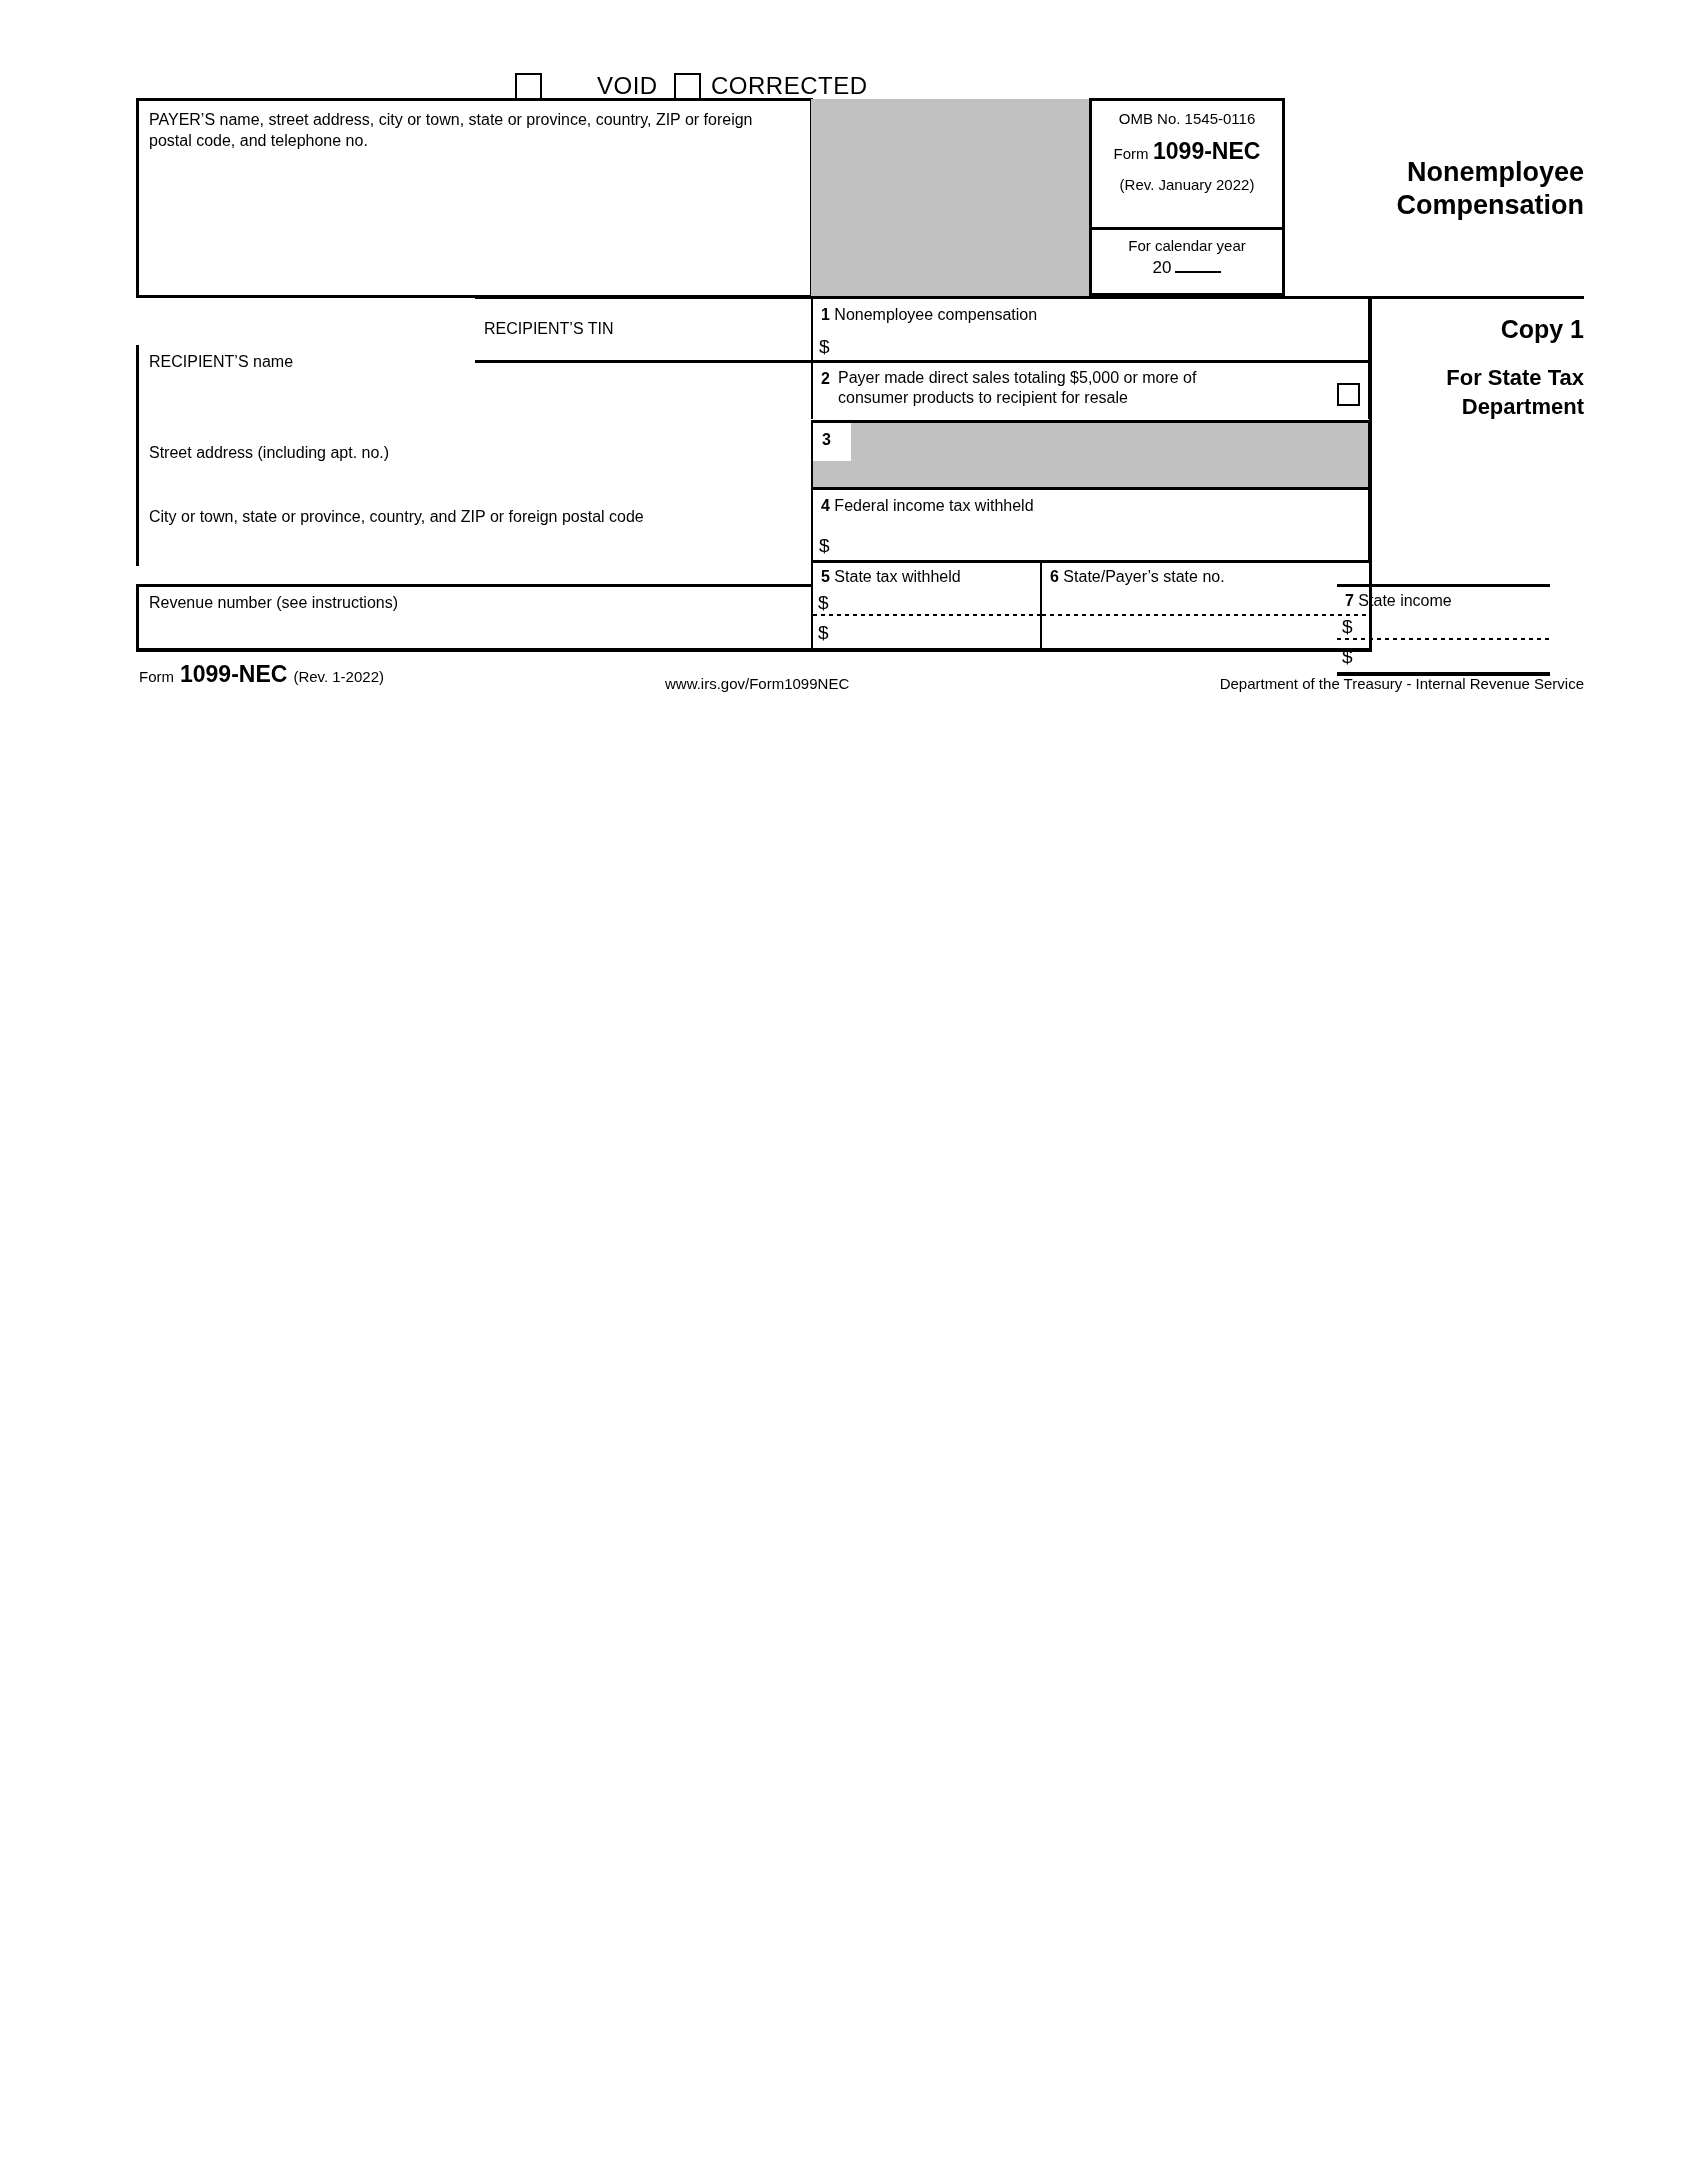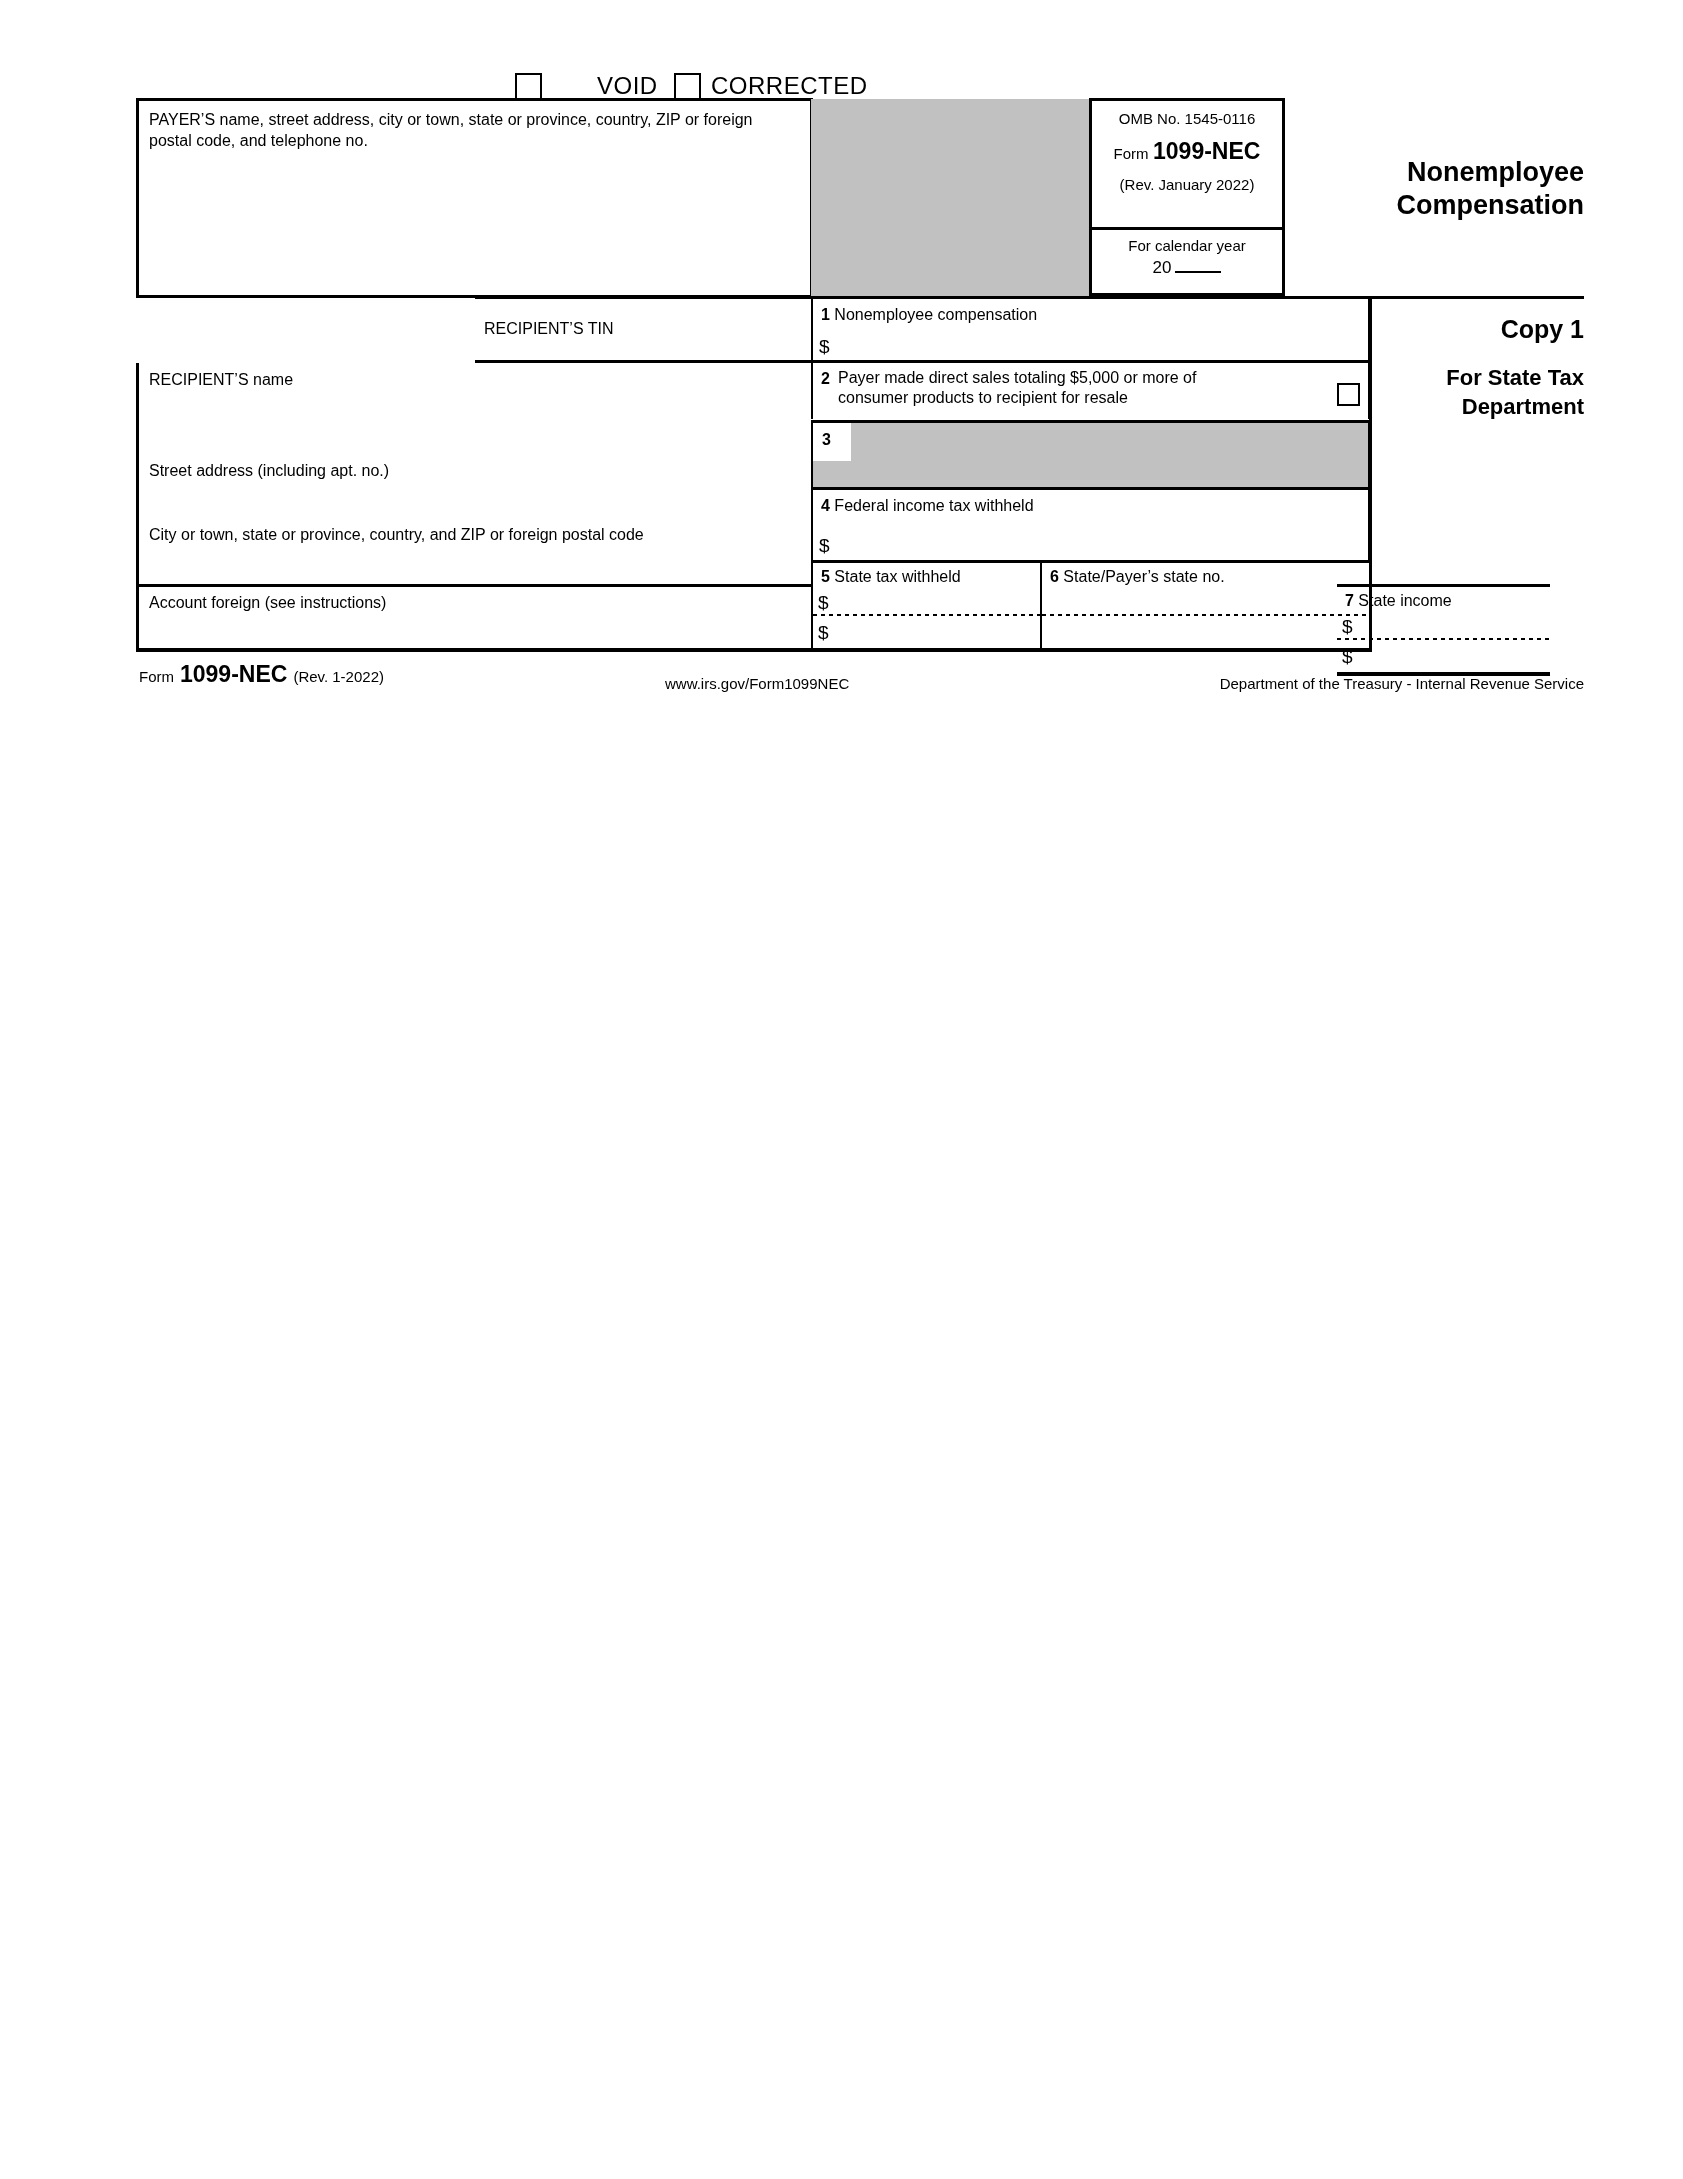--- a/index.html
+++ b/index.html
@@ -22,21 +22,21 @@
   
   .payer-box { left:136px; top:98px; width:677px; height:200px; border:3px solid #000; padding:8px 10px; }
   .gray-top { left:811px; top:99px; width:279px; height:198px; background:#c1c1c1; }
   .omb-box { left:1089px; top:98px; width:196px; height:132px; border:3px solid #000; text-align:center; }
   .cal-box { left:1089px; top:227px; width:196px; height:69px; border:3px solid #000; text-align:center; }
   .main-title { left:1267px; top:156px; width:317px; text-align:right; font-size:27px; font-weight:bold; line-height:33px; }
 
   .ptin-box { left:136px; top:296px; width:342px; height:67px; border:3px solid #000; border-right-width:2px; padding:5px 9px; }
   .rtin-box { left:475px; top:296px; width:338px; height:67px; border-top:3px solid #000; border-bottom:3px solid #000; padding:19px 9px; }
   .box1 { left:811px; top:296px; width:560px; height:67px; border:3px solid #000; border-left-width:2px; padding:5px 8px; }
-  .rname-area { left:136px; top:363px; width:779px; height:221px; border-left:3px solid #000; }
+  .rname-area { left:136px; top:345px; width:779px; height:221px; border-left:3px solid #000; }
   .box2 { left:811px; top:363px; width:560px; height:56px; border-left:2px solid #000; border-right:3px solid #000; padding:5px 0 0 8px; }
   .box3 { left:811px; top:420px; width:560px; height:67px; border-top:3px solid #000; border-left:2px solid #000; border-right:3px solid #000; background:#c1c1c1; }
   .box3-numsq { left:0; top:0; width:38px; height:38px; background:#fff; padding:6px 0 0 9px; }
   .box4 { left:811px; top:487px; width:560px; height:73px; border-top:3px solid #000; border-left:2px solid #000; border-right:3px solid #000; padding:5px 8px; }
   .acct-box { left:136px; top:584px; width:675px; height:68px; border-left:3px solid #000; border-top:3px solid #000; border-bottom:4px solid #000; padding:5px 10px; }
   .box5 { left:811px; top:560px; width:229px; height:92px; border-top:3px solid #000; border-left:2px solid #000; border-bottom:4px solid #000; }
   .box6 { left:1040px; top:560px; width:332px; height:92px; border-top:3px solid #000; border-left:2px solid #000; border-right:3px solid #000; border-bottom:4px solid #000; }
   .box7 { left:1337px; top:560px; width:213px; height:92px; border-top:3px solid #000; border-bottom:4px solid #000;margin-top:24px; }
   .copy-area { left:1369px; top:296px; width:215px; height:264px; border-left:3px solid #000; border-top:3px solid #000; text-align:right; }
   .copy-title { margin-top:16px; font-size:25px; font-weight:bold; }
@@ -132,21 +132,21 @@
   <div class="abs box4">
     <div class="lbl">
       <span class="bnum">4</span>
       <span>Federal income tax withheld</span>
     </div>
     <span class="abs dollar" style="left:6px; bottom:3px;">$</span>
     <div class="abs field" style="left:24px; bottom:0; right:0; height:28px;"></div>
   </div>
 
   <div class="abs acct-box">
-    <div class="lbl">Account foreign (see instructions)</div>
+    <div class="lbl">Revenue number (see instructions)</div>
     <div class="abs field" style="left:0; top:26px; right:0; bottom:0;"></div>
   </div>
 
   <div class="abs box5">
     <div class="statebox-label">
       <span class="bnum">5</span>
       <span>State tax withheld</span>
     </div>
     <span class="abs dollar" style="left:5px; top:29px;">$</span>
     <div class="abs field" style="left:22px; top:26px; right:0; height:26px;"></div>

